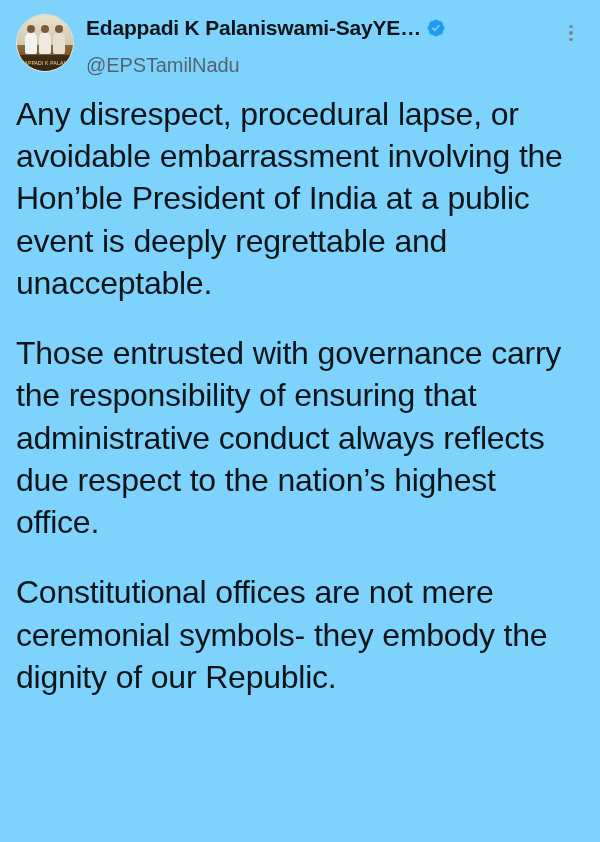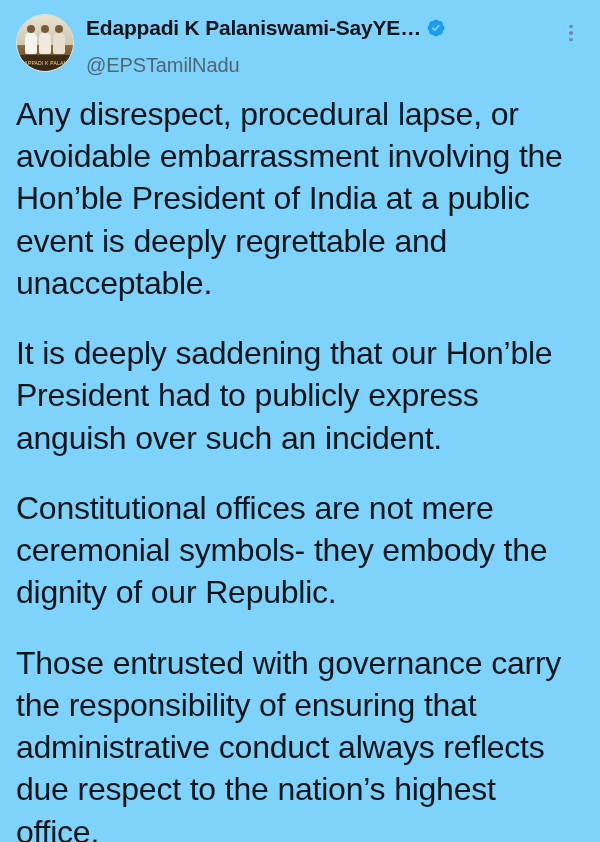--- a/index.html
+++ b/index.html
@@ -199,18 +199,17 @@
 
     <div class="more-btn">
       <i></i>
         <i></i>
         <i></i>
     </div>
   </div>
 
   <div class="tweet-body">
     <p>Any disrespect, procedural lapse, or avoidable embarrassment involving the Hon’ble President of India at a public event is deeply regrettable and unacceptable.</p>
-    <p>It is deeply saddening that our Hon’ble President had to publicly express anguish over such an incident.</p>
+    <p>Those entrusted with governance carry the responsibility of ensuring that administrative conduct always reflects due respect to the nation’s highest office.</p>
     <p>Constitutional offices are not mere ceremonial symbols- they embody the dignity of our Republic.</p>
-    <p>Those entrusted with governance carry the responsibility of ensuring that administrative conduct always reflects due respect to the nation’s highest office.</p>
   </div>
 
 </div>
 
 </body></html>

